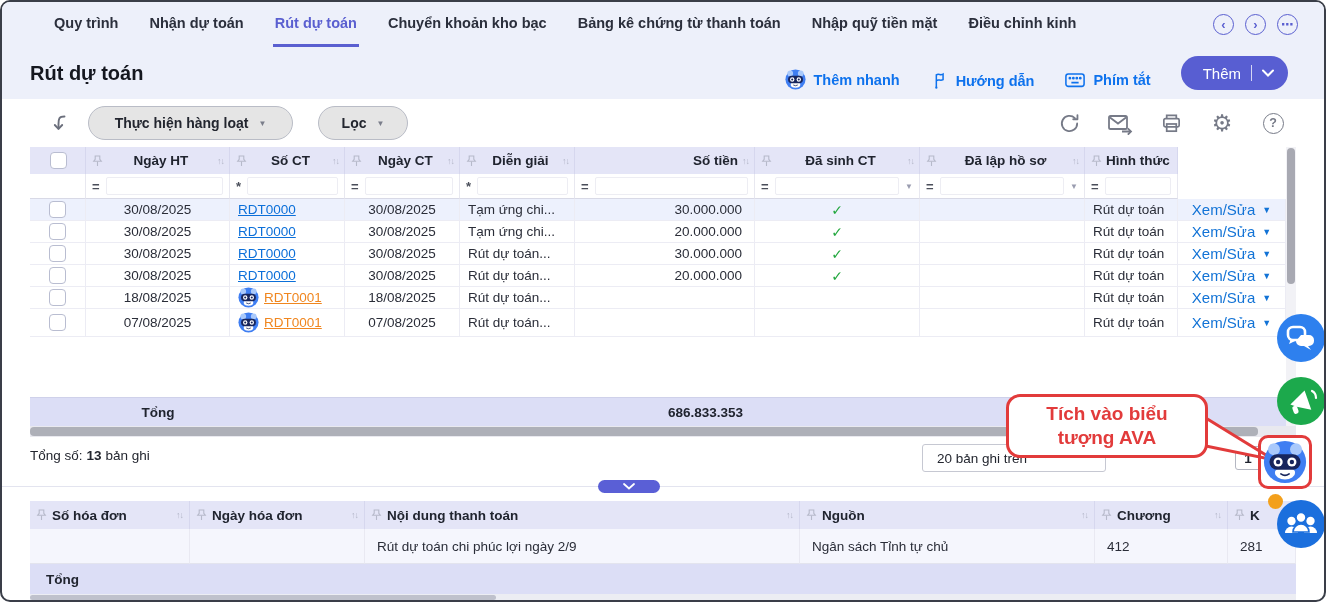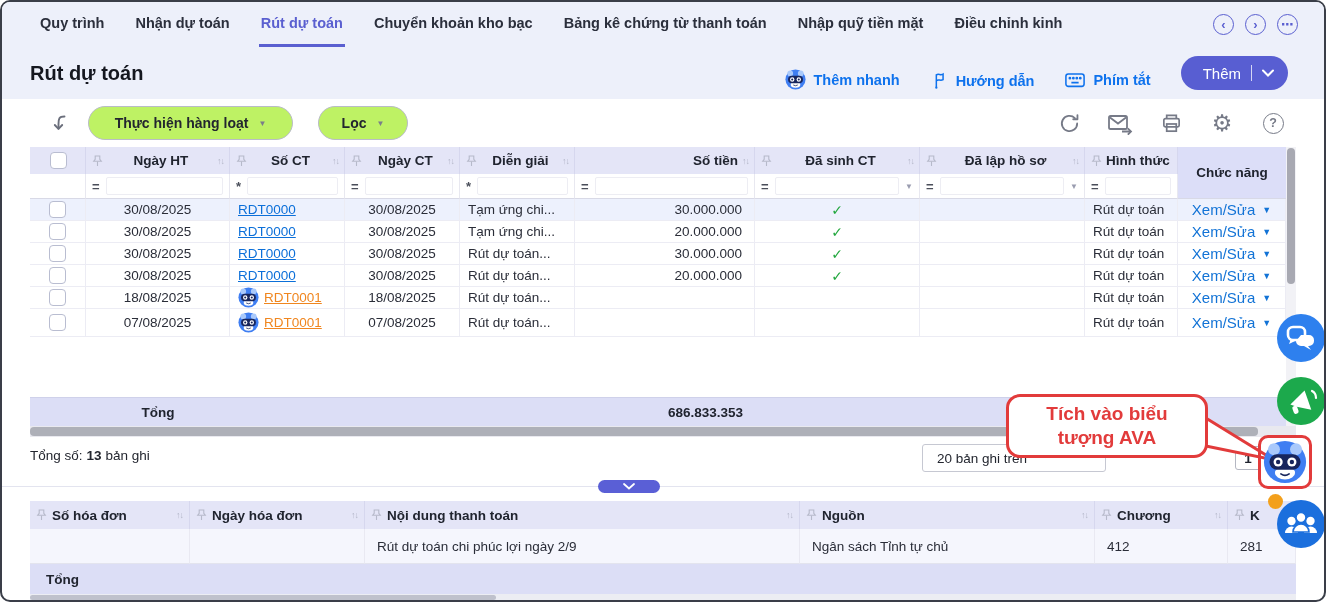--- a/index.html
+++ b/index.html
@@ -2,38 +2,38 @@
 <html><head>
 <meta charset="utf-8">
 <style>
   *{margin:0;padding:0;box-sizing:border-box}
   html,body{background:#fff}
   body{font-family:"Liberation Sans","DejaVu Sans",sans-serif;-webkit-font-smoothing:antialiased}
   #screen{position:relative;width:1326px;height:602px;border:2px solid #3a3e48;border-radius:10px;overflow:hidden;background:#fff}
   .abs{position:absolute}
 
   
-  .navbar{left:0;top:0;width:1322px;height:45px;background:#edf0fa;display:flex;align-items:stretch;padding-left:36px}
+  .navbar{left:0;top:0;width:1322px;height:45px;background:#edf0fa;display:flex;align-items:stretch;padding-left:50px}
   .tab{display:flex;align-items:center;margin-right:27px;font-size:14.5px;font-weight:600;color:#2b2f3c;border-bottom:3px solid transparent;padding:0 2px;cursor:pointer;white-space:nowrap}
   .tab.active{color:#5a5fd0;border-bottom-color:#5a5fd0}
   .nav-circles{position:absolute;right:26px;top:0;height:45px;display:flex;align-items:center;gap:11px}
   .ncirc{width:21px;height:21px;border:1.4px solid #5a5fd0;border-radius:50%;color:#5a5fd0;font-size:13px;font-weight:700;display:flex;align-items:center;justify-content:center;line-height:1;background:transparent}
 
   
   .page-header{left:0;top:45px;width:1322px;height:52px;background:#edf0fa;display:flex;align-items:center}
   .page-title{position:absolute;left:28px;font-size:20px;font-weight:700;color:#15171f}
   .hdr-actions{position:absolute;right:36px;display:flex;align-items:flex-end;gap:30px}
   .hdr-link{display:flex;align-items:center;gap:7px;color:#0e72ed;font-size:14.5px;font-weight:600;cursor:pointer;white-space:nowrap}
   .btn-add{display:flex;align-items:center;background:#585ed2;color:#fff;border-radius:17px;height:34px;padding:0 14px 0 22px;gap:10px;cursor:pointer}
   .btn-add .lbl{font-size:15px;font-weight:400}
   .btn-add .sep{width:1px;height:16px;background:rgba(255,255,255,.75)}
 
   
   .toolbar{left:0;top:97px;width:1322px;height:48px;background:#fff}
-  .pill{position:absolute;top:7px;height:34px;border:1px solid #b9bcc6;border-radius:17px;display:flex;align-items:center;justify-content:center;gap:10px;font-size:14px;font-weight:600;color:#23262f;background:#bef264;cursor:pointer}
+  .pill{position:absolute;top:7px;height:34px;border:1px solid #b9bcc6;border-radius:17px;display:flex;align-items:center;justify-content:center;gap:10px;font-size:14px;font-weight:600;color:#23262f;background:#e5e5e5;cursor:pointer}
   .pill .carr{font-size:8px;color:#7a7d8a}
   .tool-icons{position:absolute;right:38px;top:0;height:48px;display:flex;align-items:center;gap:25px}
   .ticon{width:26px;height:26px;display:flex;align-items:center;justify-content:center;color:#767a87;cursor:pointer}
   .gear-glyph{font-size:23px;line-height:1}
   .q-circle{width:21px;height:21px;border:1.7px solid #767a87;border-radius:50%;display:flex;align-items:center;justify-content:center;font-size:12.5px;font-weight:700;color:#767a87}
 
   
   .grid-main{display:grid;grid-template-columns:56px 144px 115px 115px 115px 180px 165px 165px 93px 108px}
   .thead{left:28px;top:145px;width:1256px;height:52px}
   .stack{display:flex;flex-direction:column}
@@ -329,21 +329,20 @@
         <svg class="pin" width="11" height="12" viewBox="0 0 11 12">
             <use href="#def-pin"></use>
           </svg>
         <span class="th-label left">Hình thức</span>
       </div>
       <div class="tf">
         <span class="op">=</span>
           <div class="finput"></div>
       </div>
     </div>
-    <div class="th-func">Chức năng</div>
   </div>
 
   <div class="abs tbody">
 
     <div class="trow sel grid-main">
       <div class="td center" style="background:inherit">
           <div class="chk"></div>
         </div>
       <div class="td center">30/08/2025</div>
       <div class="td">

